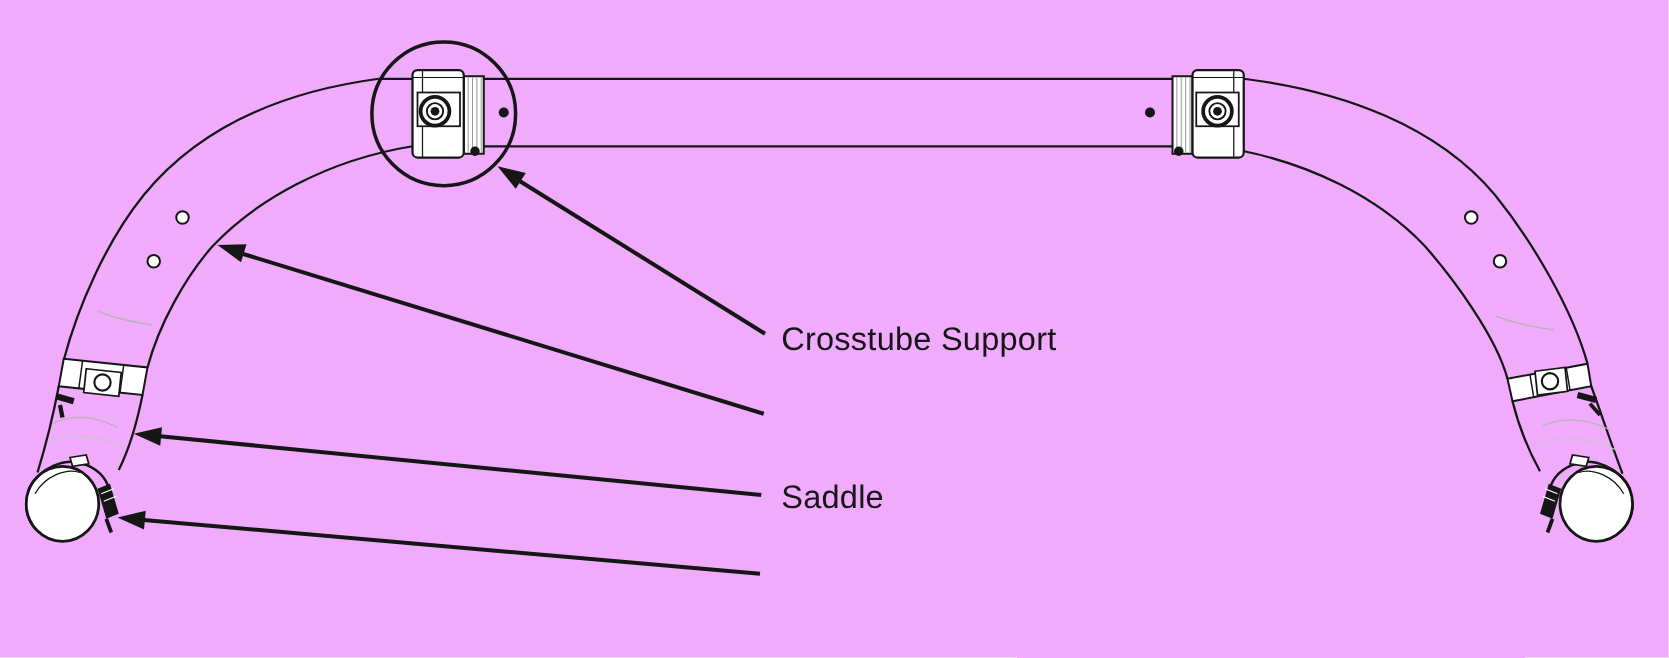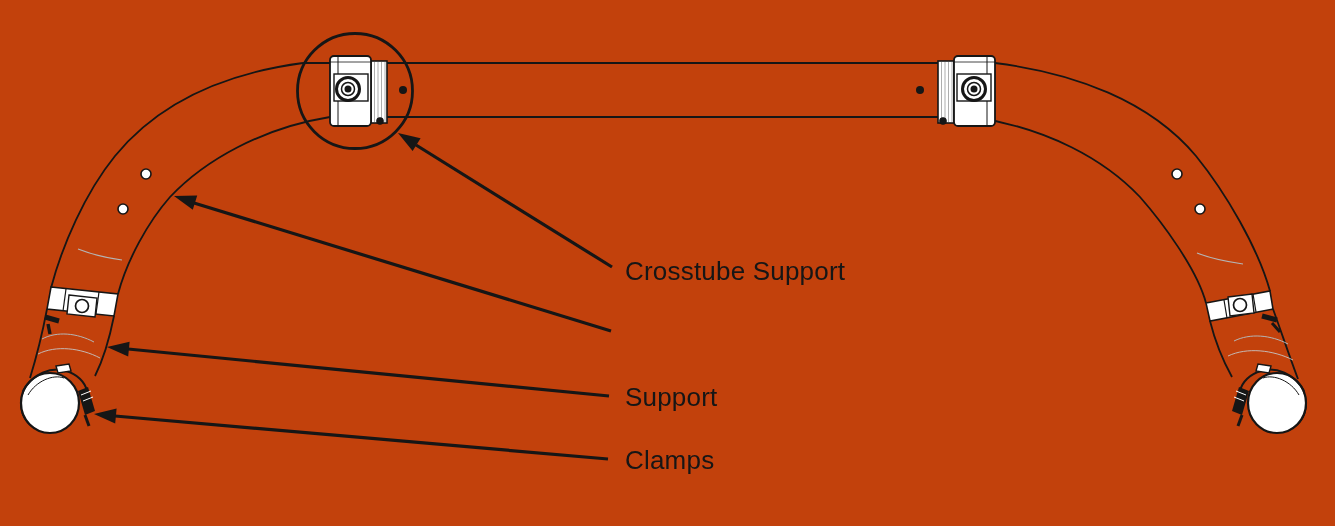--- a/index.html
+++ b/index.html
@@ -1,20 +1,20 @@
 <!DOCTYPE html>
 <html><head>
 <meta charset="utf-8">
 <style>
   html, body { margin: 0; padding: 0; background: #ffffff; }
   .stage {
     position: relative;
     width: 1335px;
     height: 526px;
-    background: #c2410c;
+    background: #f0abfc;
     overflow: hidden;
     font-family: "Liberation Sans", sans-serif;
   }
   .stage svg { position: absolute; left: 0; top: 0; }
   .callout-label {
     position: absolute;
     left: 625px;
     height: 32px;
     line-height: 32px;
     font-size: 26px;
@@ -159,16 +159,15 @@
       <path d="M 609 396 L 128 349"></path>
       <polygon points="107,347 129.6,341.7 128.2,356.6" fill="#161616" stroke="none"></polygon>
     </g>
     <g stroke="#161616" stroke-width="3.2">
       <path d="M 608 459 L 115 416"></path>
       <polygon points="94,414 116.6,408.5 115.2,423.5" fill="#161616" stroke="none"></polygon>
     </g>
   </svg>
 
   <div class="callout-label lbl-1">Crosstube Support</div>
-  <div class="callout-label lbl-3">Support</div>
-  <div class="callout-label lbl-4">Clamps</div>
+  <div class="callout-label lbl-3">Saddle</div>
 
 </div>
 
 </body></html>

